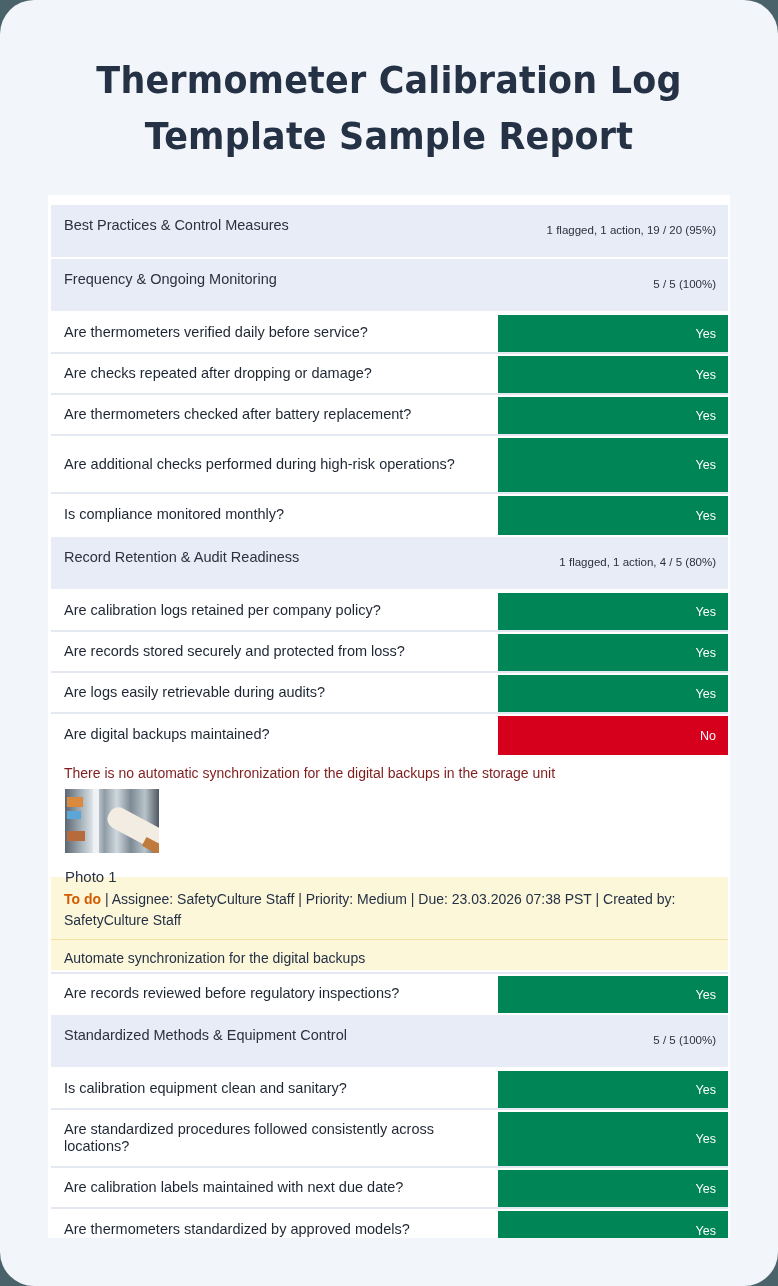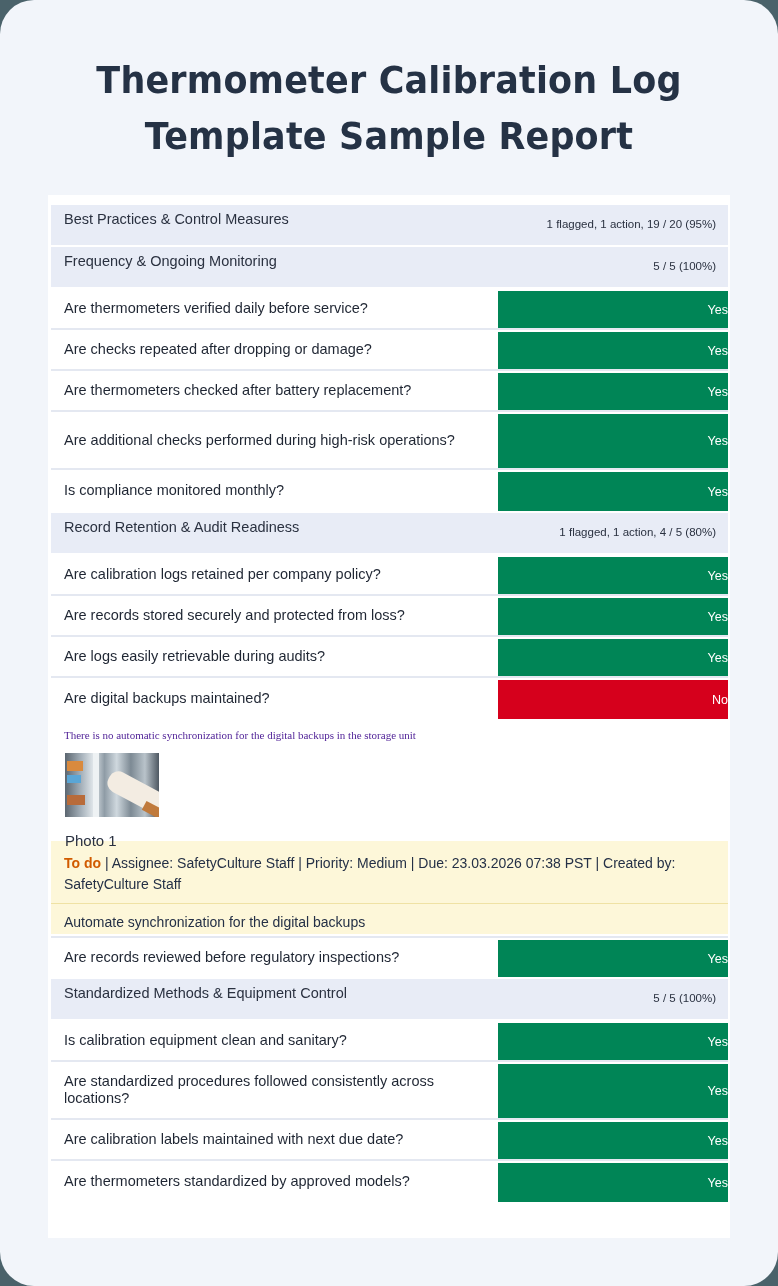--- a/index.html
+++ b/index.html
@@ -15,42 +15,42 @@
       font-size: 38px; line-height: 56px; letter-spacing: 0.2px;
       font-family: "DejaVu Sans", sans-serif;
       transform: scaleX(0.92);
     }
     .sheet {
       position: absolute; left: 48px; top: 195px; width: 682px; height: 1043px;
       background: #ffffff; overflow: hidden;
     }
     .rows { position: absolute; left: 3px; top: 10px; width: 677px; }
     .section {
-      background: #e8ecf6; height: 40px; margin-bottom: 2px;
+      background: #e8ecf6; height: 52px; margin-bottom: 2px;
       display: flex; justify-content: space-between; align-items: center;
       padding: 0 12px 8px 13px; position: relative;
     }
     .section .s-title { font-size: 14.5px; color: #2a3140; margin-top: -4px; }
     .section .s-score { font-size: 11.5px; color: #2a3140; margin-top: 6px; }
     .q-row {
       display: flex; align-items: stretch; border-bottom: 2px solid #e4e8f1;
       min-height: 41px;
     }
     .q-row.tall { min-height: 58px; justify-content: space-between; }
     .q-text {
       width: 452px; padding: 0 12px 0 13px; display: flex; align-items: center;
       font-weight: normal; font-size: 14.5px; color: #1f2633; line-height: 17px;
     }
     .ans {
       width: 232px; display: flex; align-items: center; justify-content: flex-end;
-      padding-right: 0; color: #ffffff; font-size: 12.5px; margin: 2px 0 0 0;
+      padding-right: 12px; color: #ffffff; font-size: 12.5px; margin: 2px 0 0 0;
     }
     .ans.yes { background: #008556; }
     .ans.no { background: #d6001c; }
-    .note { font-size: 11px; color: #4c1d95; padding: 10px 13px 0 13px; height: 24px; font-family: Liberation Serif, serif; }
+    .note { font-size: 14px; color: #7f1d1d; padding: 10px 13px 0 13px; height: 24px; }
     .photo-wrap { padding: 10px 0 0 14px; height: 96px; }
     .photo {
       width: 94px; height: 64px; position: relative; overflow: hidden;
       background: linear-gradient(90deg, #5b6670 0%, #a9b4bd 18%, #e0e6ea 30%, #8f9ca6 42%, #cfd8de 55%, #7d8a94 70%, #b9c3ca 85%, #4e5862 100%);
     }
     .photo .shelf1 { position:absolute; left:2px; top:8px; width:16px; height:10px; background:#d98a3e; }
     .photo .shelf2 { position:absolute; left:2px; top:22px; width:14px; height:8px; background:#5aa6d6; }
     .photo .shelf3 { position:absolute; left:2px; top:42px; width:18px; height:10px; background:#b86b3a; }
     .photo .handle { position:absolute; left:28px; top:0; width:6px; height:64px; background:#eef2f4; }
     .photo .glove {

